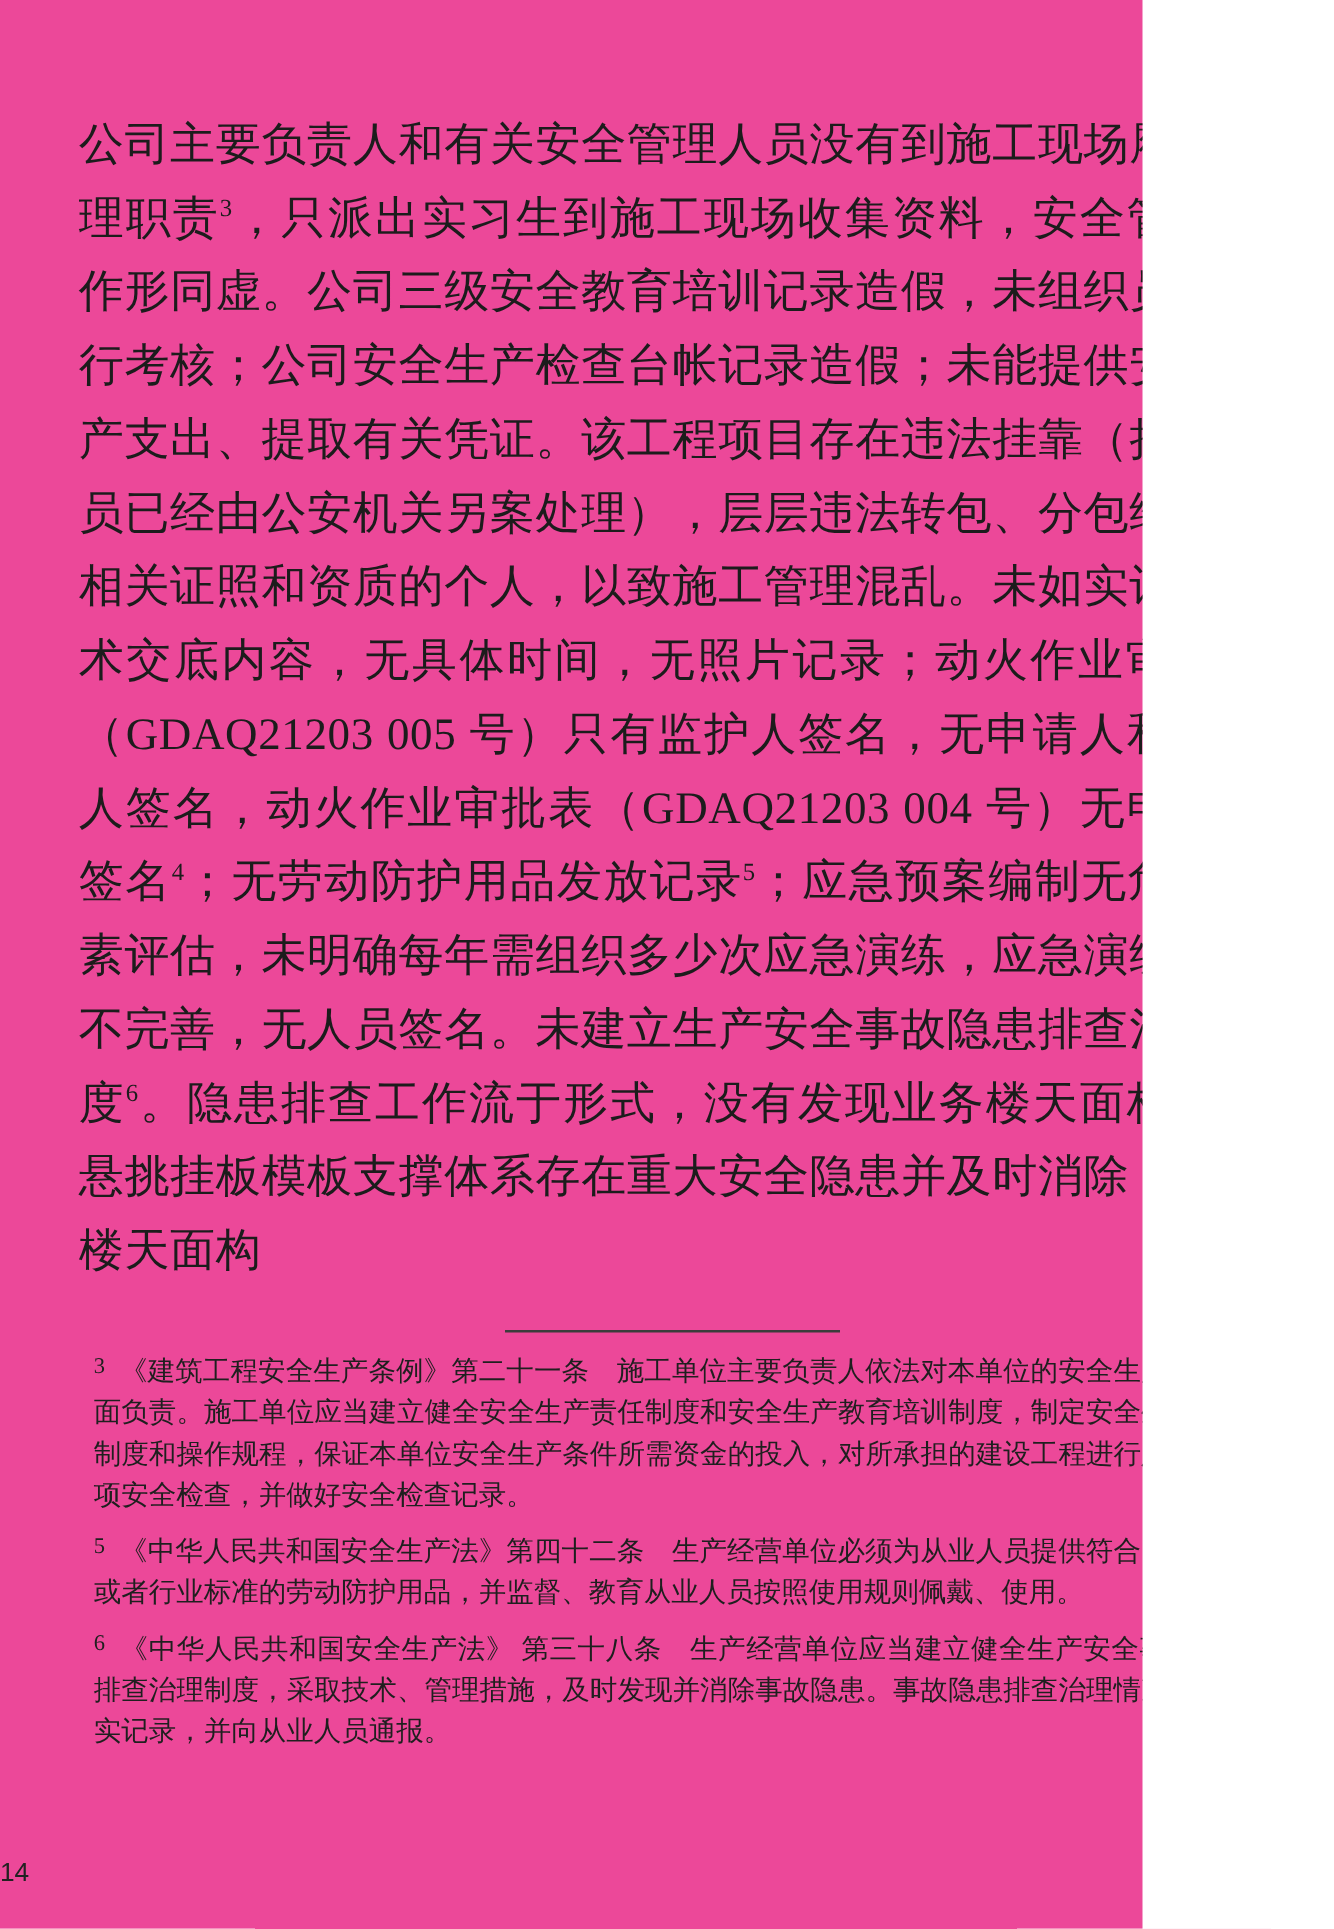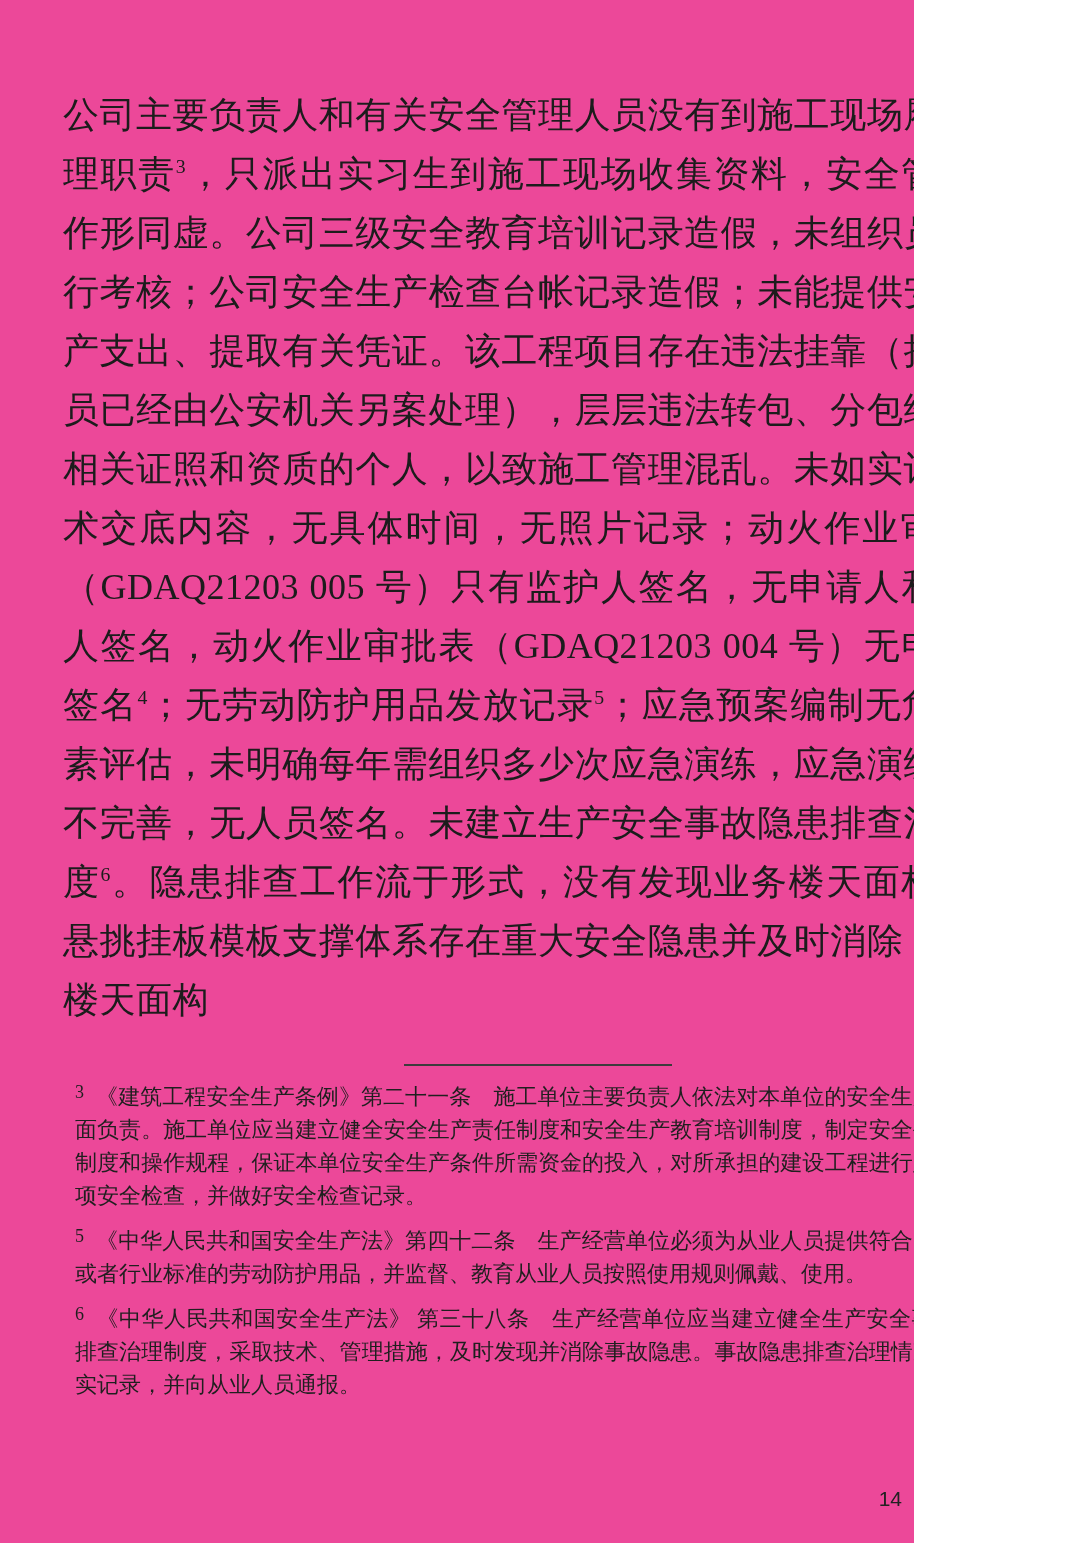--- a/index.html
+++ b/index.html
@@ -61,21 +61,21 @@
     font-size: 18px;
     line-height: 0;
     vertical-align: 6px;
     padding-right: 12px;
   }
   .page-number {
     position: absolute;
     left: 0;
     right: 12px;
     top: 1487px;
-    text-align: right;
+    text-align: left;
     font-family: "Liberation Sans", "DejaVu Sans", sans-serif;
     font-size: 21px;
     color: #222222;
   }
 </style>
 </head>
 <body>
 
 <div class="sheet">
   <div class="content">

